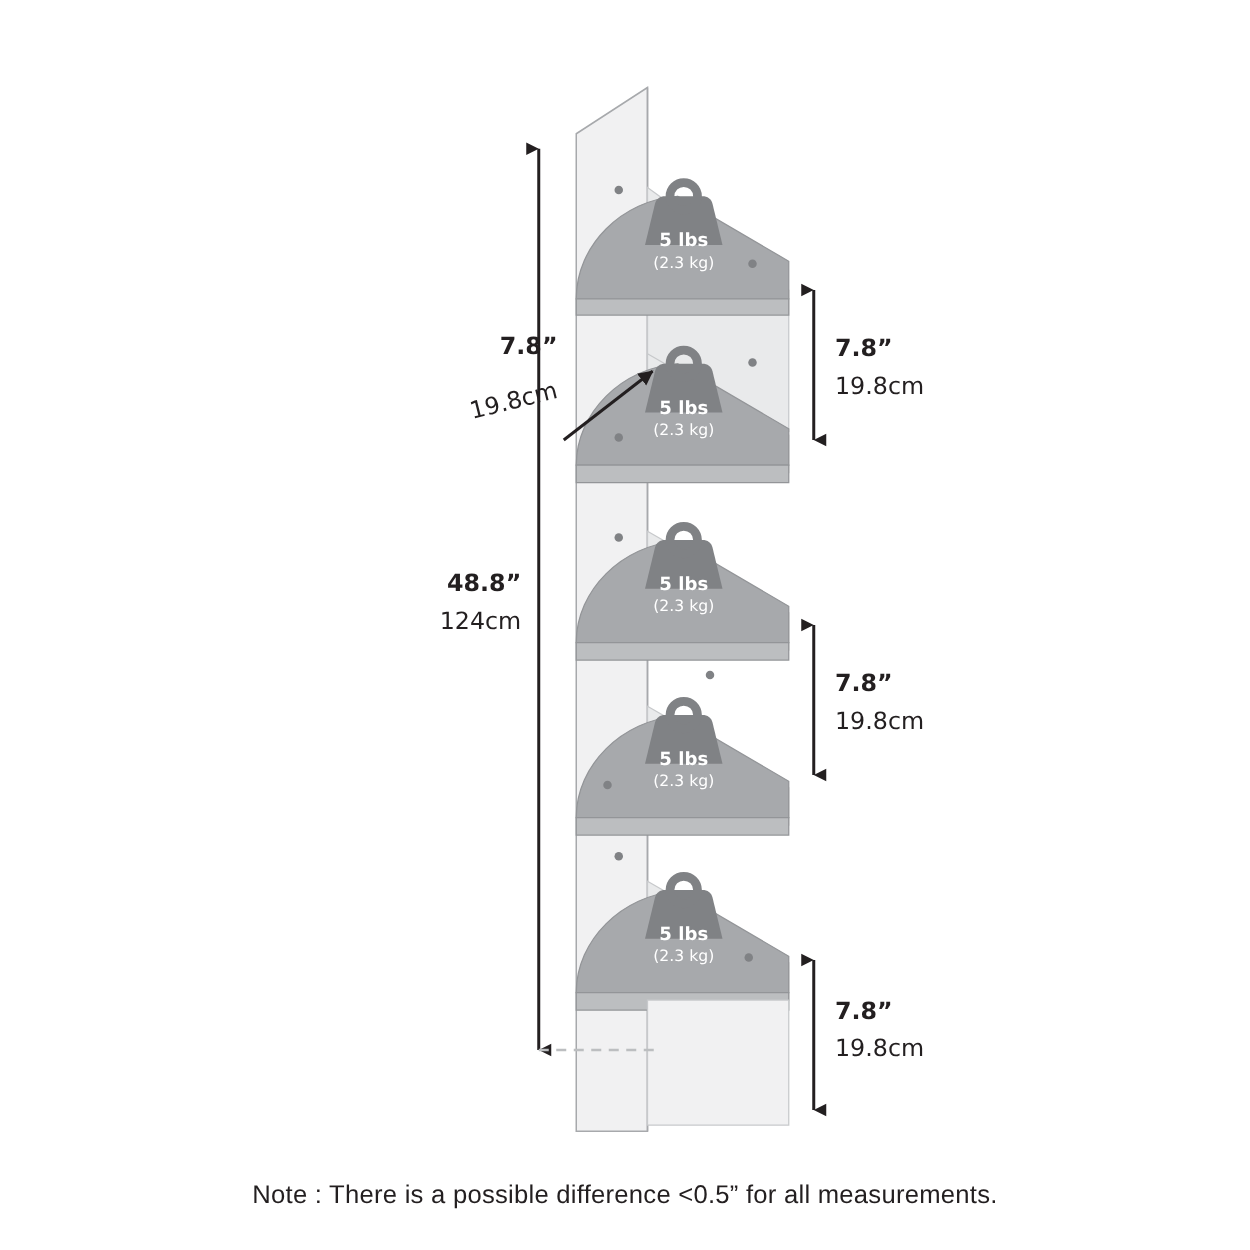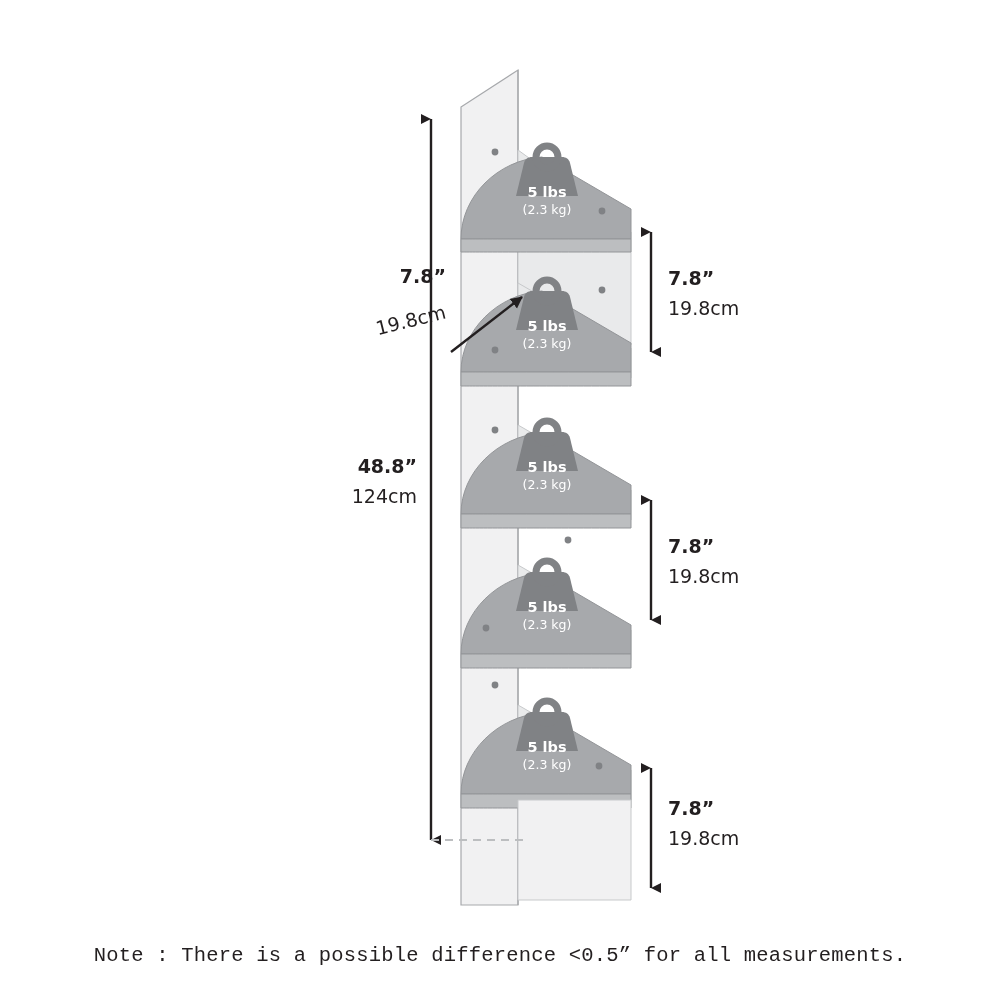--- a/index.html
+++ b/index.html
@@ -25,21 +25,21 @@
     display: block;
     width: 1000px;
     height: 1000px;
   }
   .note {
     position: absolute;
     left: 0;
     top: 944px;
     width: 1000px;
     text-align: center;
-    font-family: Liberation Mono, monospace;
+    font-family: Liberation Sans, sans-serif;
     font-size: 20.5px;
     color: #231f20;
     letter-spacing: 0.2px;
   }
   .dim-label-main {
     font-family: "DejaVu Sans", sans-serif;
     font-weight: bold;
     font-size: 19px;
     fill: #231f20;
   }

